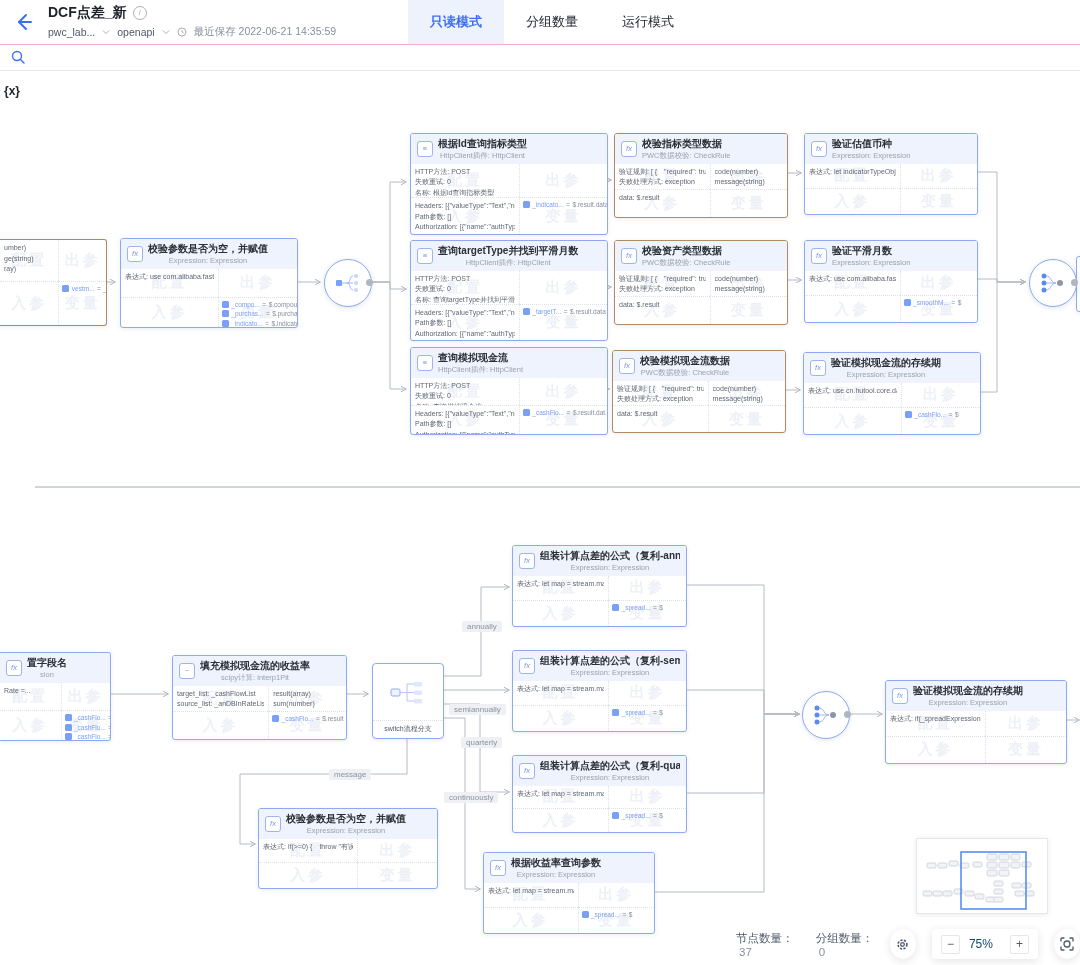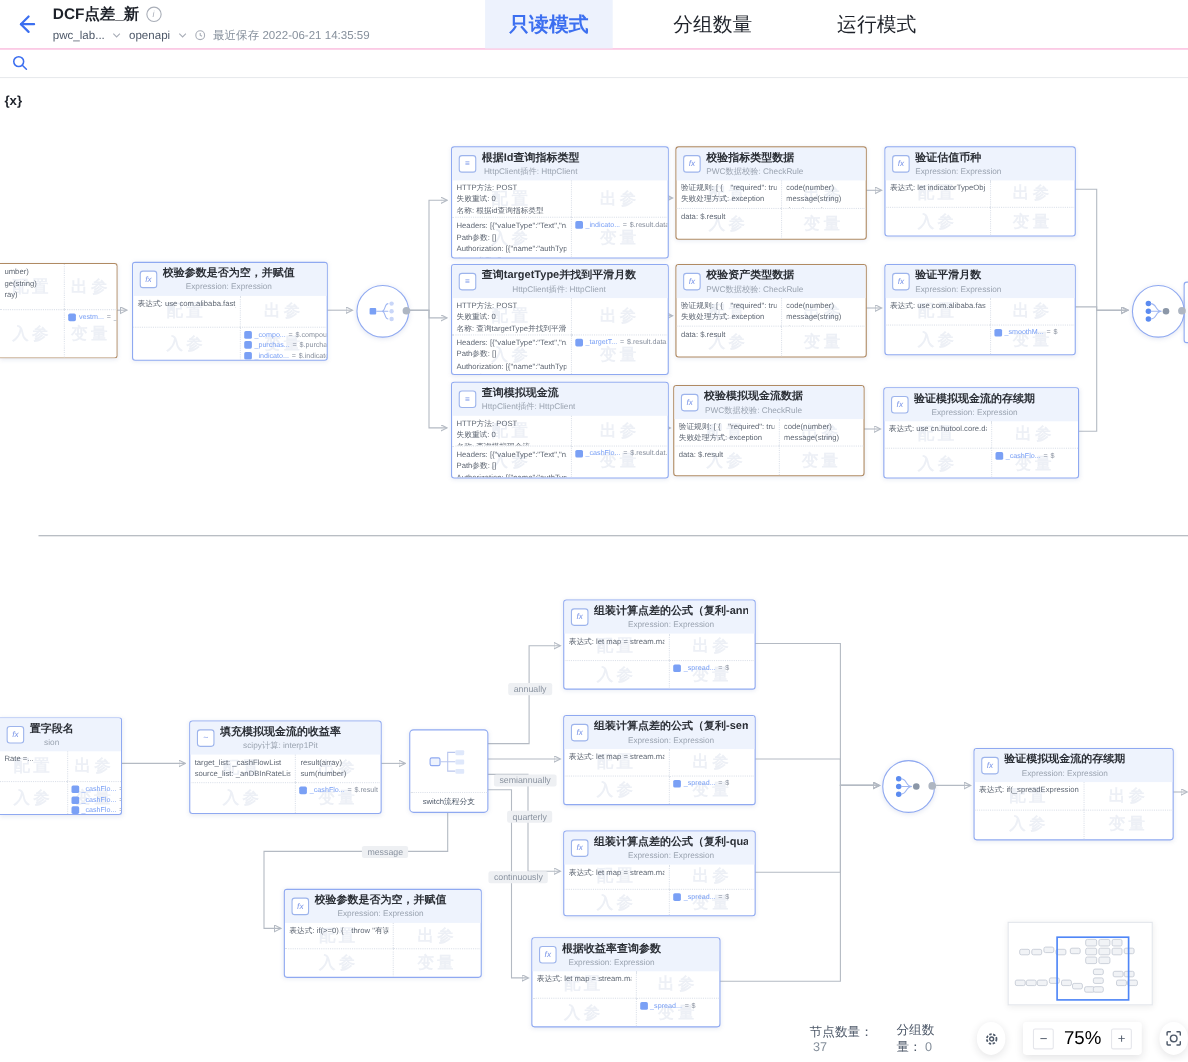--- a/index.html
+++ b/index.html
@@ -8,21 +8,21 @@
   
   .header{position:absolute;left:0;top:0;right:0;height:44px;border-bottom:1px solid #f9a8d4;background:#fff;z-index:30;}
   .backbtn{position:absolute;left:14px;top:12px;width:20px;height:20px;cursor:pointer;}
   .titlebox{position:absolute;left:48px;top:4px;}
   .title-row{display:flex;align-items:center;gap:6px;font-size:14px;font-weight:bold;color:#1d2129;}
   .info-ic{width:12px;height:12px;border:1px solid #a9aeb8;border-radius:50%;color:#a9aeb8;font-size:8px;line-height:11px;text-align:center;font-weight:normal;font-style:italic;}
   .crumbs{display:flex;align-items:center;gap:7px;margin-top:3px;font-size:10.5px;color:#4e5969;}
   .crumbs .muted{color:#86909c;}
   .chev{width:8px;height:8px;}
   .tabs{position:absolute;left:408px;top:0;height:44px;display:flex;}
-  .tab{padding:0 22px;display:flex;align-items:center;font-size:18px;color:#1d2129;cursor:pointer;margin-left:33px;}
+  .tab{padding:0 22px;display:flex;align-items:center;font-size:13px;color:#1d2129;cursor:pointer;}
   .tab.active{background:#edf2fd;color:#3c6ff0;font-weight:bold;}
   .subbar{position:absolute;left:0;top:44px;right:0;height:26px;border-bottom:1px solid #e8eaed;background:#fff;z-index:29;}
   .searchbtn{position:absolute;left:10px;top:5px;width:16px;height:16px;cursor:pointer;}
   .fxlabel{position:absolute;left:4px;top:84px;font-size:12px;font-weight:bold;color:#1d2129;z-index:5;}
   
   .edgelayer{position:absolute;left:0;top:0;width:1080px;height:965px;pointer-events:none;z-index:1;}
   .edgelayer path{fill:none;stroke:#b4bac3;stroke-width:1;}
   .edgelayer path.dim{stroke:#a2a8b1;}
   .node{position:absolute;background:#fff;border:1px solid #8fa9f1;border-radius:3px;
         box-shadow:0 1px 4px rgba(100,120,180,.14);display:flex;flex-direction:column;overflow:hidden;z-index:3;cursor:pointer;}
@@ -60,21 +60,21 @@
            box-shadow:0 1px 6px rgba(0,0,0,.08);z-index:20;cursor:pointer;}
   .statusbar{position:absolute;left:736px;top:929px;height:30px;display:flex;align-items:center;gap:16px;z-index:20;
              font-size:11.5px;color:#4e5969;}
   .statnum{color:#86909c;margin-left:3px;}
   .roundbtn{width:30px;height:30px;border-radius:50%;background:#fff;box-shadow:0 2px 8px rgba(31,35,41,.12);
             display:flex;align-items:center;justify-content:center;cursor:pointer;}
   .zoomgroup{height:30px;background:#fff;border-radius:3px;box-shadow:0 2px 8px rgba(31,35,41,.12);
              display:flex;align-items:center;gap:9px;padding:0 9px;}
   .zbtn{width:17px;height:17px;border:1px solid #e5e6eb;border-radius:2px;display:flex;align-items:center;justify-content:center;
         font-size:12px;color:#4e5969;cursor:pointer;background:#fff;line-height:1;}
-  .zval{font-size:17px;color:#000000;min-width:32px;text-align:left;}
+  .zval{font-size:12px;color:#0c4a6e;min-width:32px;text-align:left;}
 </style>
 </head>
 <body>
 
 <div class="header">
   <svg class="backbtn" viewBox="0 0 20 20">
     <path d="M12 3 L5 10 L12 17" stroke="#3c6ff0" stroke-width="2" fill="none" stroke-linecap="round" stroke-linejoin="round"></path>
     <path d="M5 10 H17" stroke="#3c6ff0" stroke-width="2" stroke-linecap="round"></path>
   </svg>
   <div class="titlebox">

